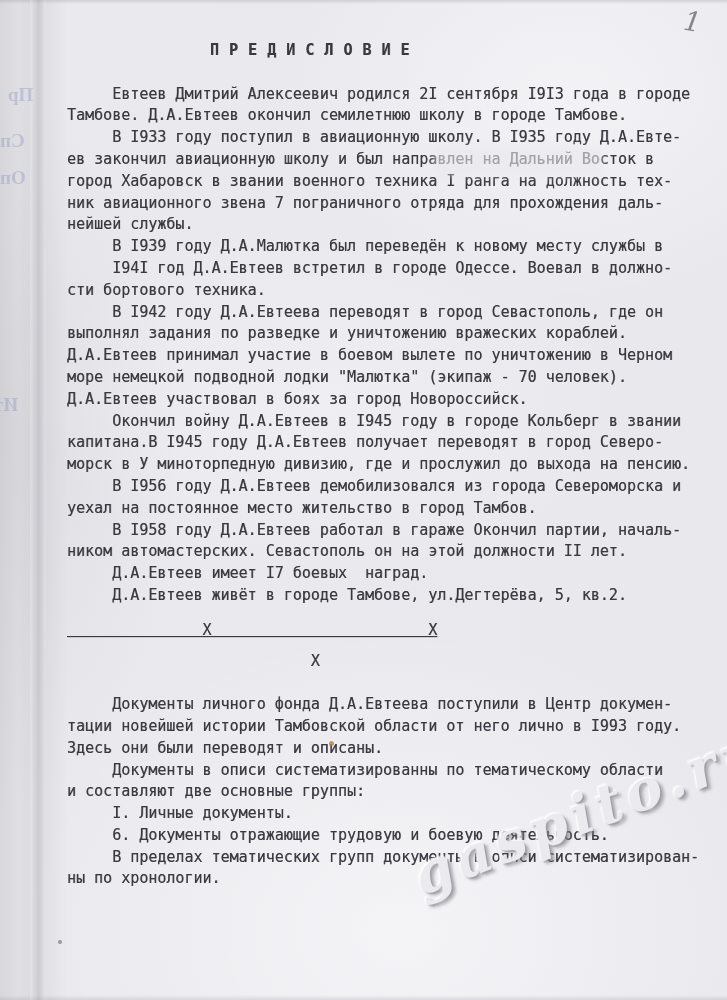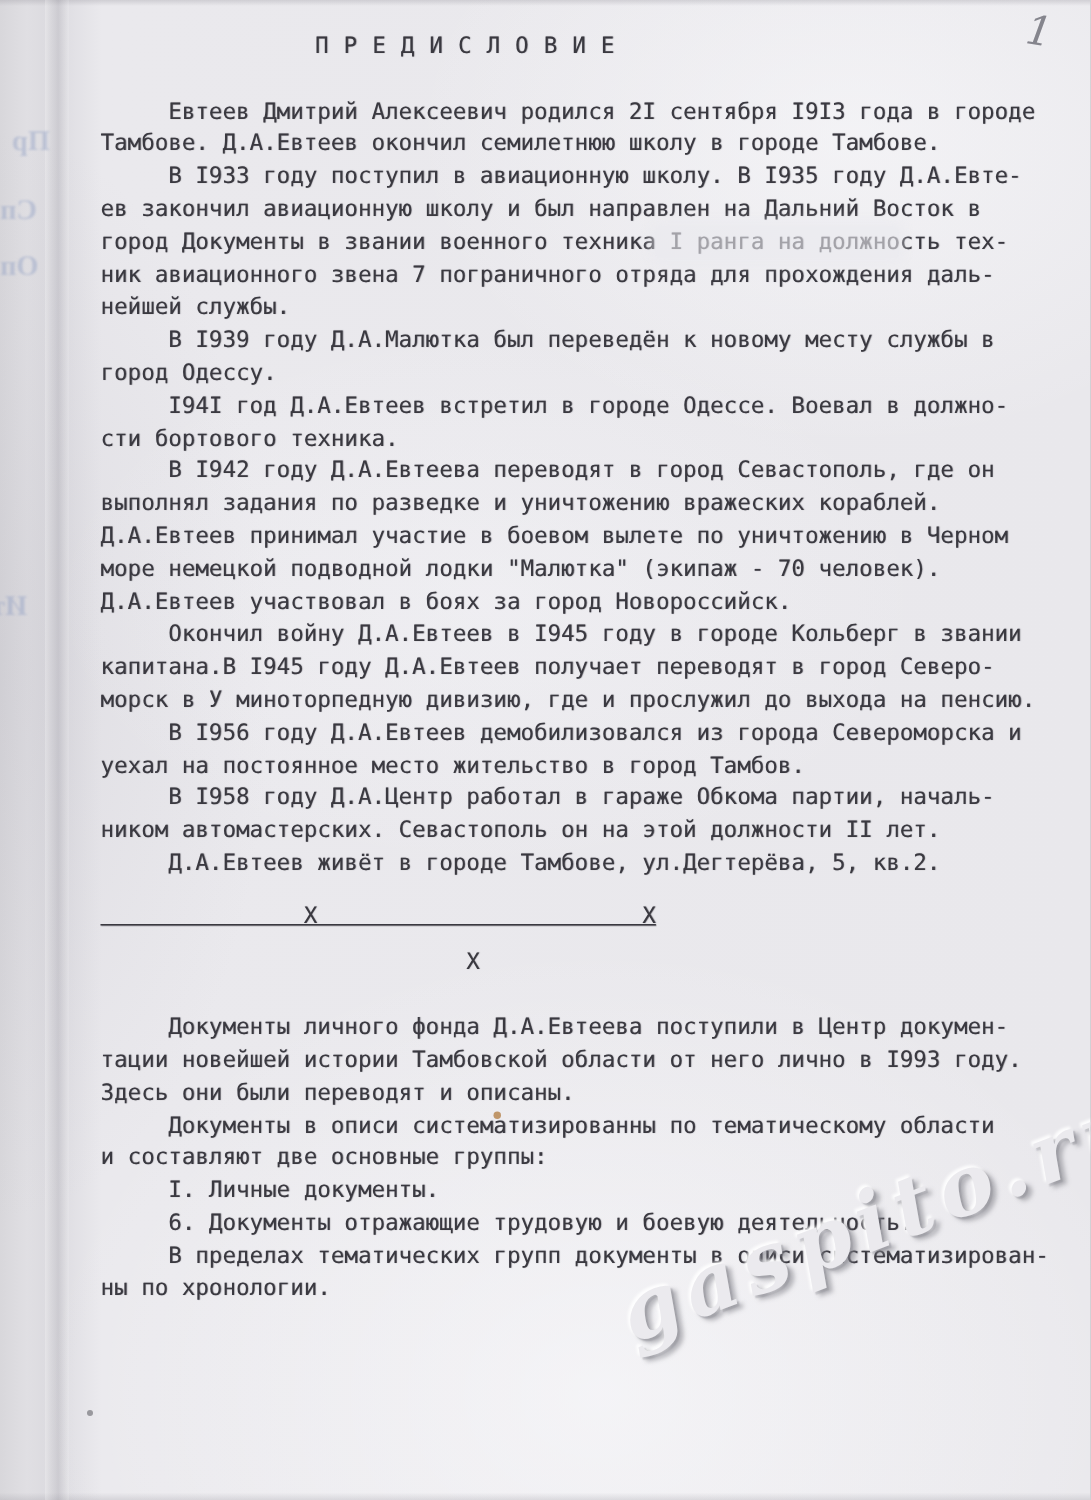--- a/index.html
+++ b/index.html
@@ -25,21 +25,21 @@
     background:linear-gradient(to top, rgba(158,156,164,0.28), transparent);}
 
   .text-block{
     position:absolute; left:67px; top:20px; z-index:3;
     font-size:15px; color:var(--ink,#3a3940);
   }
   .tline{
     white-space:pre; height:21.8px; line-height:21.8px;
     text-shadow:0.4px 0.3px 0.6px rgba(54,53,62,0.55);
   }
-  .tline.title{font-weight:normal; letter-spacing:0.5px;}
+  .tline.title{font-weight:bold; letter-spacing:0.5px;margin-top:20px;}
   .tline.sep{margin-top:13px;text-decoration:underline;}
   .tline.sep2{margin-top:9px;}
 
   .page-number{
     position:absolute; left:684px; top:6px; z-index:4;
     font-family:"DejaVu Serif", serif; font-style:italic;
     font-size:27px; color:var(--pencil,#85858d);
     transform:rotate(9deg);
   }
   .bleed-mark{
@@ -90,39 +90,39 @@
 
   <div class="page-number">1</div>
 
   <div class="text-block">
       <div class="tline title">               П Р Е Д И С Л О В И Е</div>
       <div class="tline blank"></div>
       <div class="tline body">     Евтеев Дмитрий Алексеевич родился 2I сентября I9I3 года в городе</div>
       <div class="tline body">Тамбове. Д.А.Евтеев окончил семилетнюю школу в городе Тамбове.</div>
       <div class="tline body">     В I933 году поступил в авиационную школу. В I935 году Д.А.Евте-</div>
       <div class="tline body">ев закончил авиационную школу и был направлен на Дальний Восток в</div>
-      <div class="tline body">город Документы в звании военного техника I ранга на должность тех-</div>
+      <div class="tline body">город Хабаровск в звании военного техника I ранга на должность тех-</div>
       <div class="tline body">ник авиационного звена 7 пограничного отряда для прохождения даль-</div>
       <div class="tline body">нейшей службы.</div>
       <div class="tline body">     В I939 году Д.А.Малютка был переведён к новому месту службы в</div>
-      <div class="tline body">город Одессу.</div>
       <div class="tline body">     I94I год Д.А.Евтеев встретил в городе Одессе. Воевал в должно-</div>
       <div class="tline body">сти бортового техника.</div>
       <div class="tline body">     В I942 году Д.А.Евтеева переводят в город Севастополь, где он</div>
       <div class="tline body">выполнял задания по разведке и уничтожению вражеских кораблей.</div>
       <div class="tline body">Д.А.Евтеев принимал участие в боевом вылете по уничтожению в Черном</div>
       <div class="tline body">море немецкой подводной лодки "Малютка" (экипаж - 70 человек).</div>
       <div class="tline body">Д.А.Евтеев участвовал в боях за город Новороссийск.</div>
       <div class="tline body">     Окончил войну Д.А.Евтеев в I945 году в городе Кольберг в звании</div>
       <div class="tline body">капитана.В I945 году Д.А.Евтеев получает переводят в город Северо-</div>
       <div class="tline body">морск в У миноторпедную дивизию, где и прослужил до выхода на пенсию.</div>
       <div class="tline body">     В I956 году Д.А.Евтеев демобилизовался из города Североморска и</div>
       <div class="tline body">уехал на постоянное место жительство в город Тамбов.</div>
-      <div class="tline body">     В I958 году Д.А.Центр работал в гараже Обкома партии, началь-</div>
+      <div class="tline body">     В I958 году Д.А.Евтеев работал в гараже Окончил партии, началь-</div>
       <div class="tline body">ником автомастерских. Севастополь он на этой должности II лет.</div>
+      <div class="tline body">     Д.А.Евтеев имеет I7 боевых  наград.</div>
       <div class="tline body">     Д.А.Евтеев живёт в городе Тамбове, ул.Дегтерёва, 5, кв.2.</div>
       <div class="tline sep">               X                        X</div>
       <div class="tline sep2">                           X</div>
       <div class="tline blank"></div>
       <div class="tline body">     Документы личного фонда Д.А.Евтеева поступили в Центр докумен-</div>
       <div class="tline body">тации новейшей истории Тамбовской области от него лично в I993 году.</div>
       <div class="tline body">Здесь они были переводят и описаны.</div>
       <div class="tline body">     Документы в описи систематизированны по тематическому области</div>
       <div class="tline body">и составляют две основные группы:</div>
       <div class="tline body">     I. Личные документы.</div>

